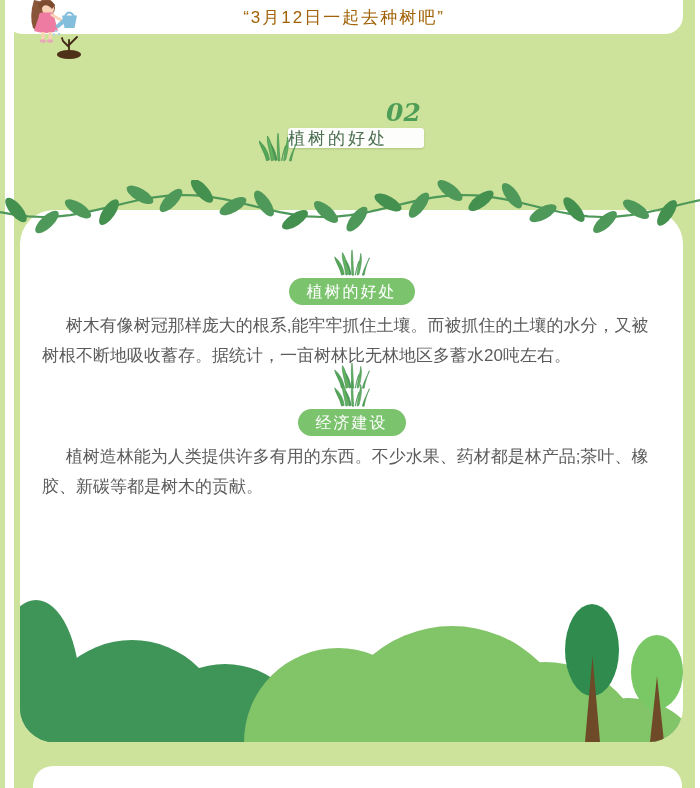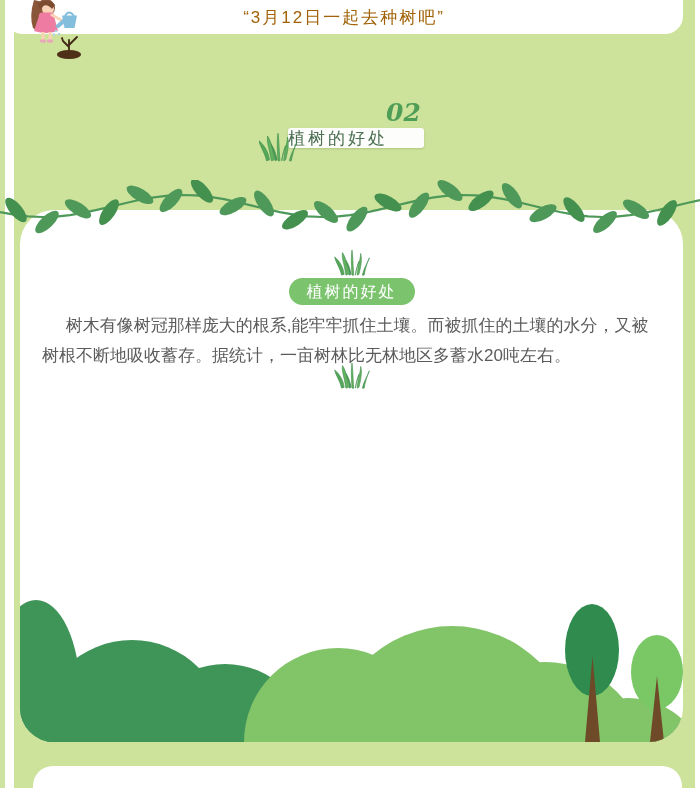--- a/index.html
+++ b/index.html
@@ -185,17 +185,28 @@
       </section>
 
       <section class="b-section">
         <div class="grass-row">
           <svg width="40" height="26" style="margin:0 auto">
               <use href="#grass" width="40" height="26"></use>
             </svg>
         </div>
       </section>
 
+      <section class="b-section">
+        <div class="grass-row">
+          <svg width="40" height="26" style="margin:0 auto">
+              <use href="#grass" width="40" height="26"></use>
+            </svg>
+        </div>
+        <div class="tag-row">
+          <span class="pill">经济建设</span>
+        </div>
+        <p class="b-text">植树造林能为人类提供许多有用的东西。不少水果、药材都是林产品;茶叶、橡胶、新碳等都是树木的贡献。</p>
+      </section>
     </div>
   </div>
 
   <div class="bottom-card"></div>
 </div>
 
 </body></html>

